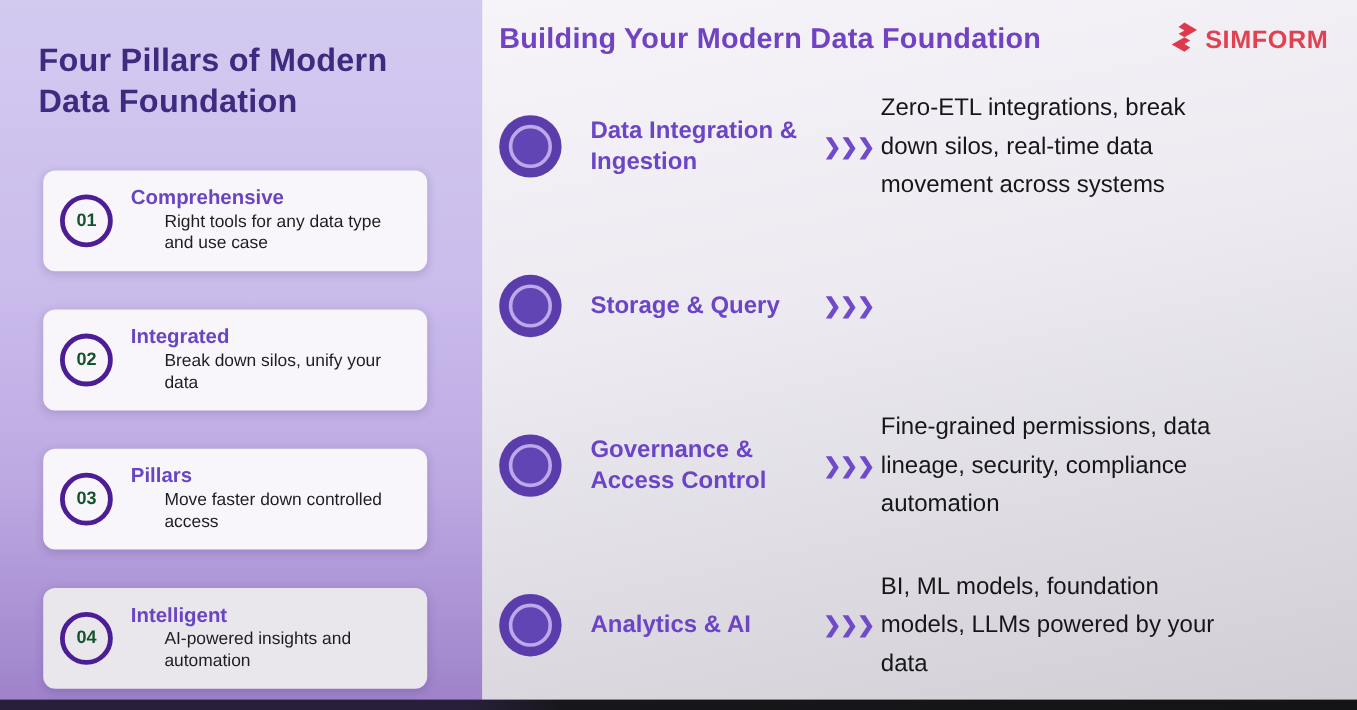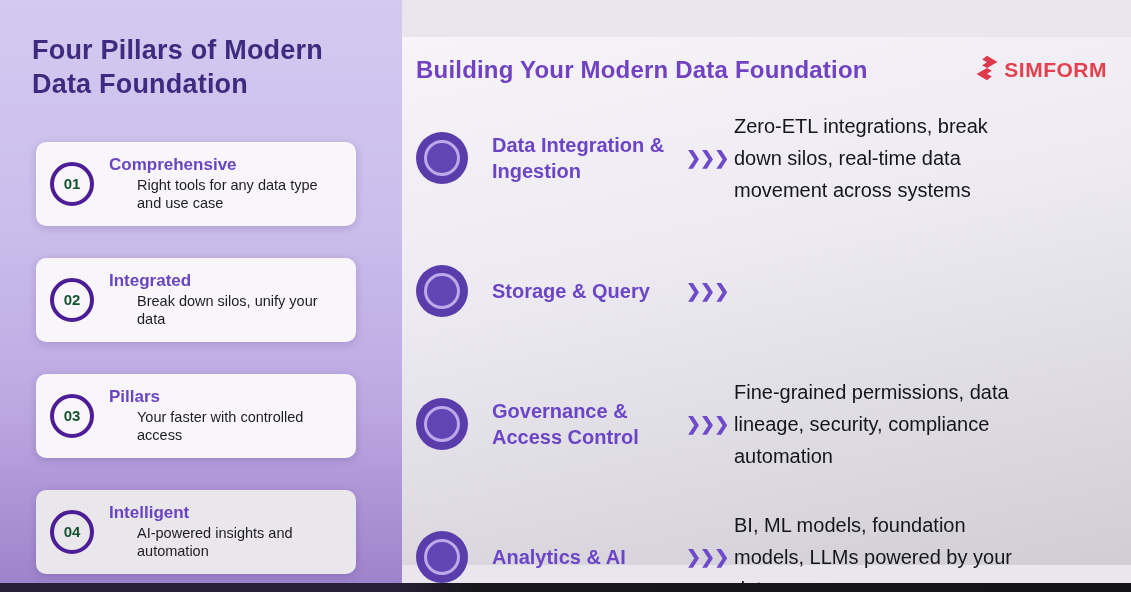--- a/index.html
+++ b/index.html
@@ -35,24 +35,23 @@
     flex:0 0 44px; width:44px; height:44px; border-radius:50%;
     border:4px solid #4c1d95; color:#14532d;
     font-size:15px; font-weight:700;
     display:flex; align-items:center; justify-content:center;
   }
   .card-title { font-size:17px; font-weight:800; color:#6a45c2; line-height:1.2; }
   .card-desc  { font-size:14.5px; color:#1e1d23; line-height:1.22; max-width:205px; margin-top:2px;margin-left:28px; }
 
   
   .main {
-    flex:1; height:528px; position:relative;
+    flex:1; height:592px; position:relative;
     background:linear-gradient(168deg,#f6f4f9 0%,#edebf1 40%,#dcd9e1 75%,#d0cdd5 100%);
     padding:16px 18px 0 14px;
-    margin-top:37px;
   }
   .main-header { display:flex; justify-content:space-between; align-items:flex-start; }
   .main-title {
     font-size:24px; font-weight:800; color:#7142c2; letter-spacing:.2px; padding-top:3px;
   }
   .logo { display:flex; align-items:center; gap:4px; padding:2px 6px 0 0; }
   .logo-text { font-size:21px; font-weight:800; color:#e2414f; letter-spacing:.5px; }
 
   .rows { margin-top:14px; }
   .feature-row {
@@ -110,21 +109,21 @@
       <div>
         <div class="card-title">Integrated</div>
         <div class="card-desc">Break down silos, unify your data</div>
       </div>
     </div>
 
     <div class="card card-3">
       <div class="num-circle">03</div>
       <div>
         <div class="card-title">Pillars</div>
-        <div class="card-desc">Your faster with controlled access</div>
+        <div class="card-desc">Move faster down controlled access</div>
       </div>
     </div>
 
     <div class="card card-4">
       <div class="num-circle">04</div>
       <div>
         <div class="card-title">Intelligent</div>
         <div class="card-desc">AI-powered insights and automation</div>
       </div>
     </div>

